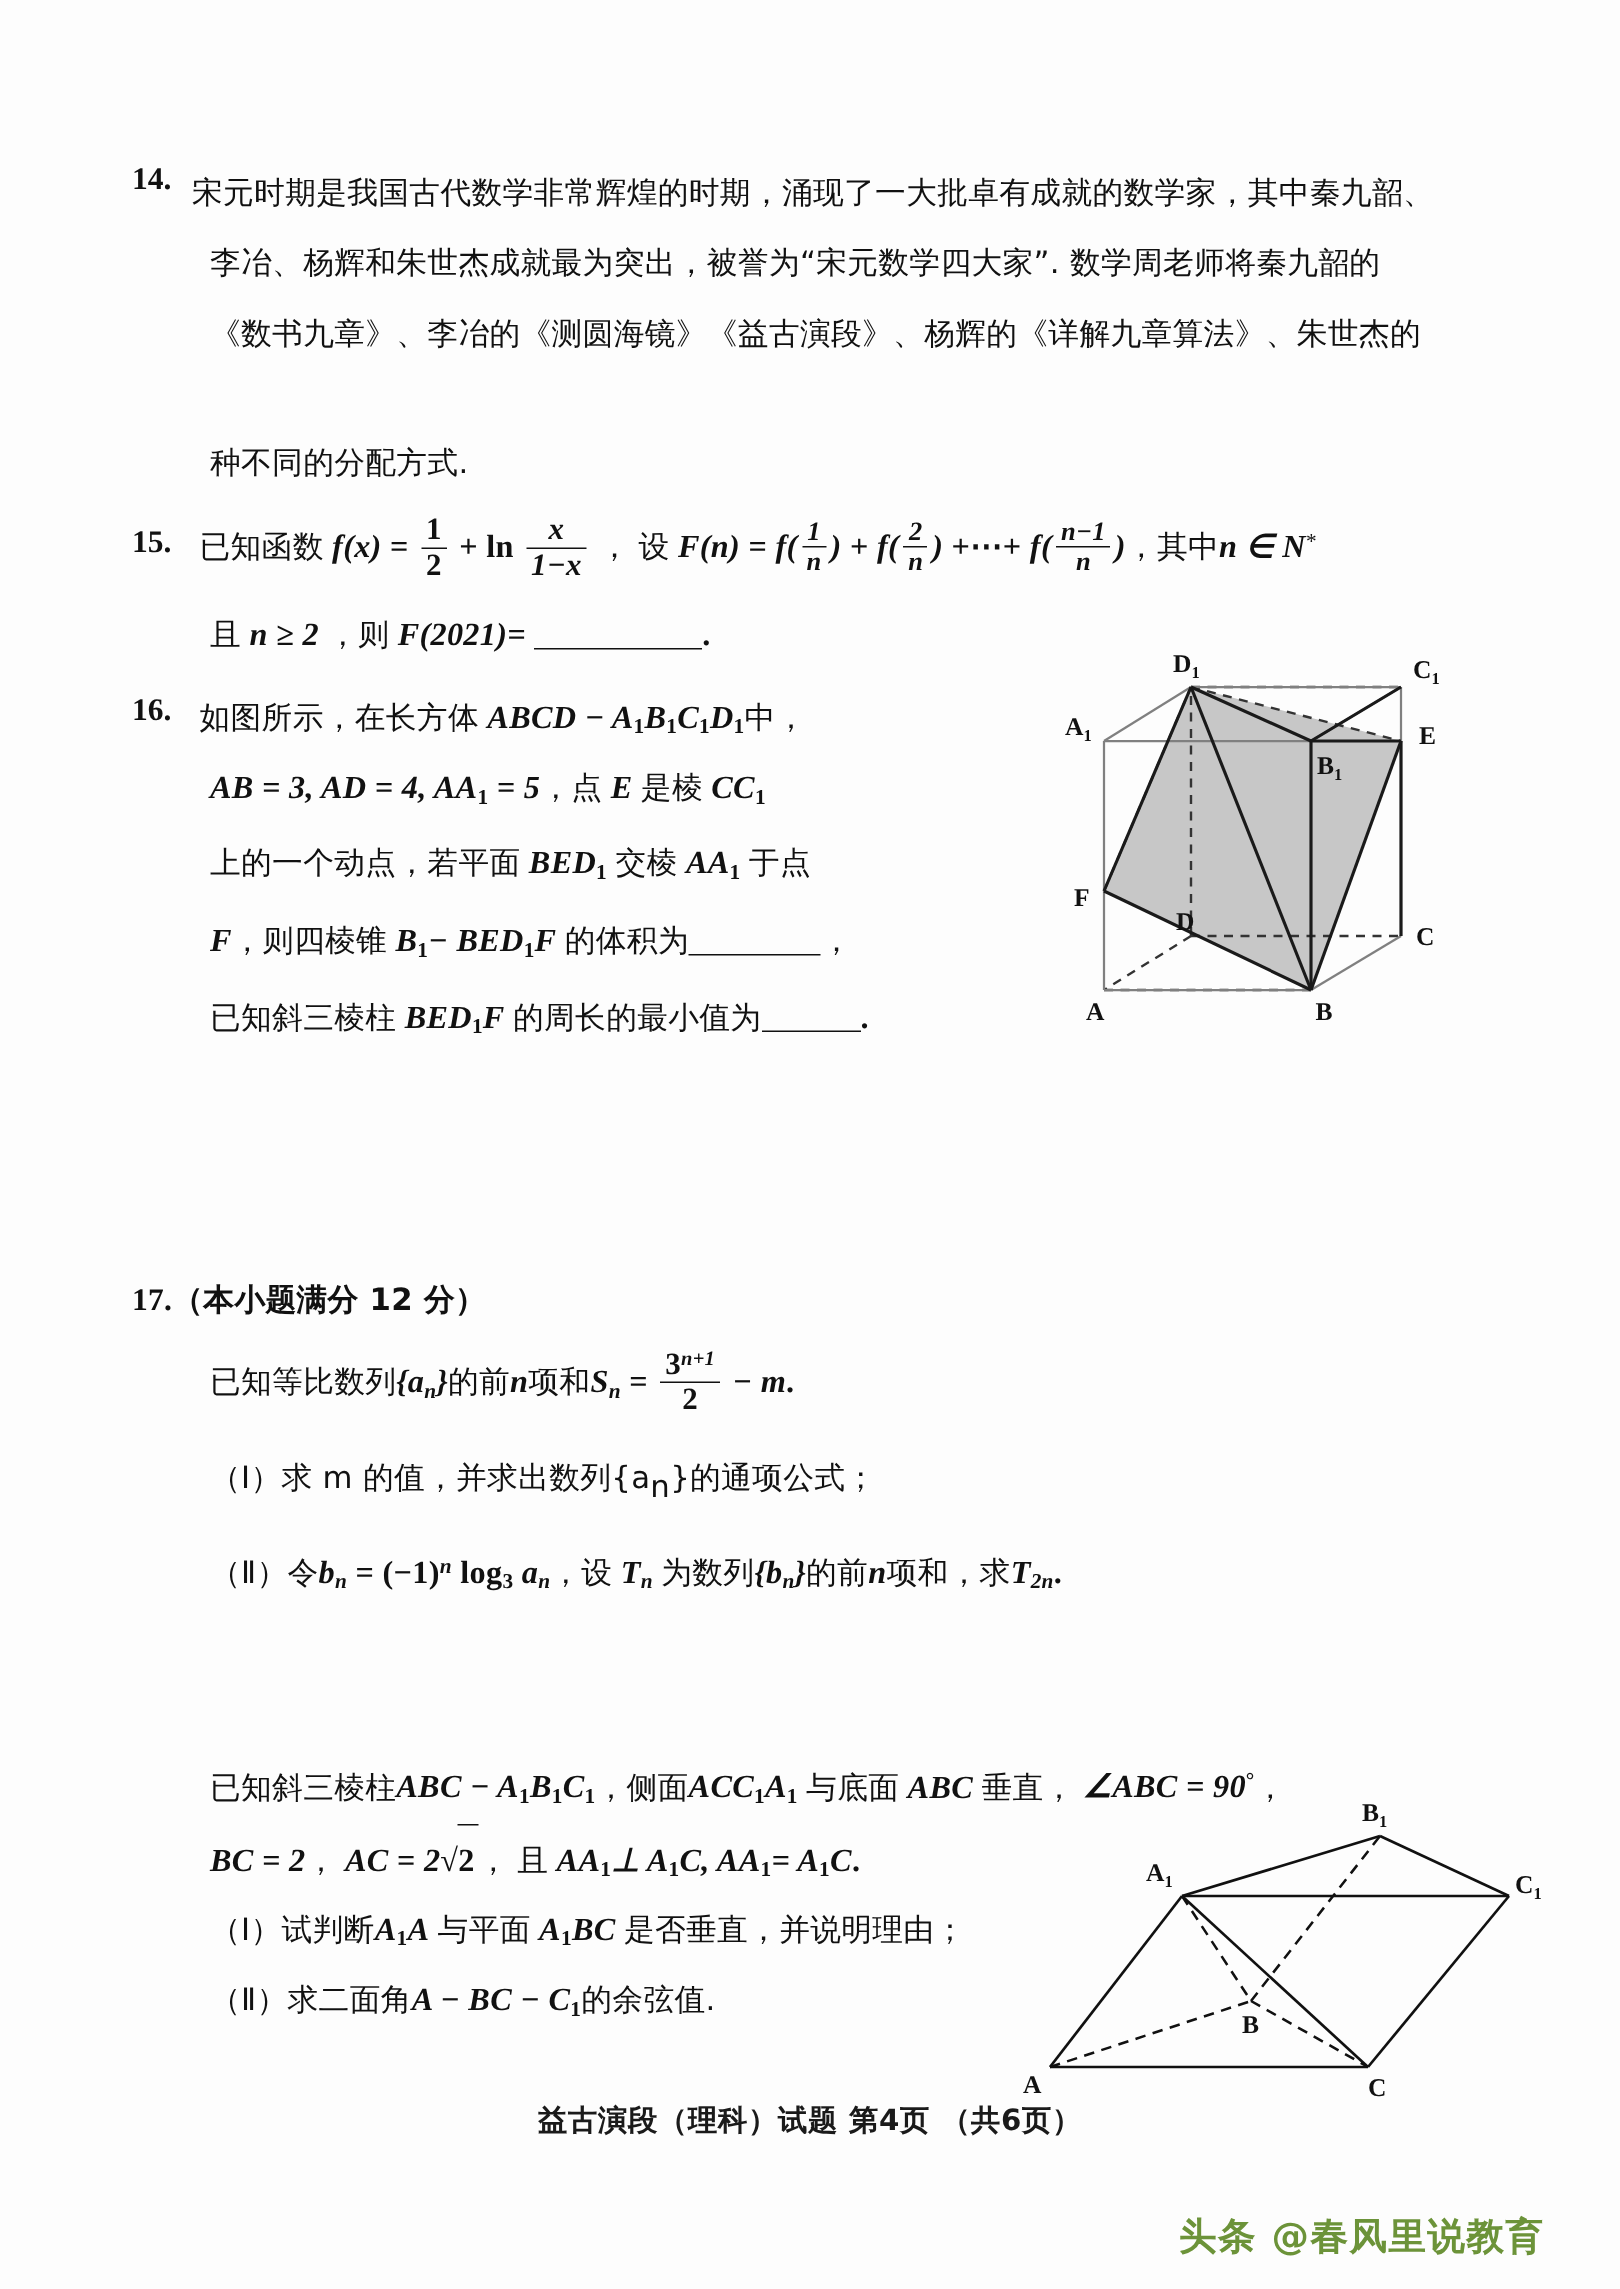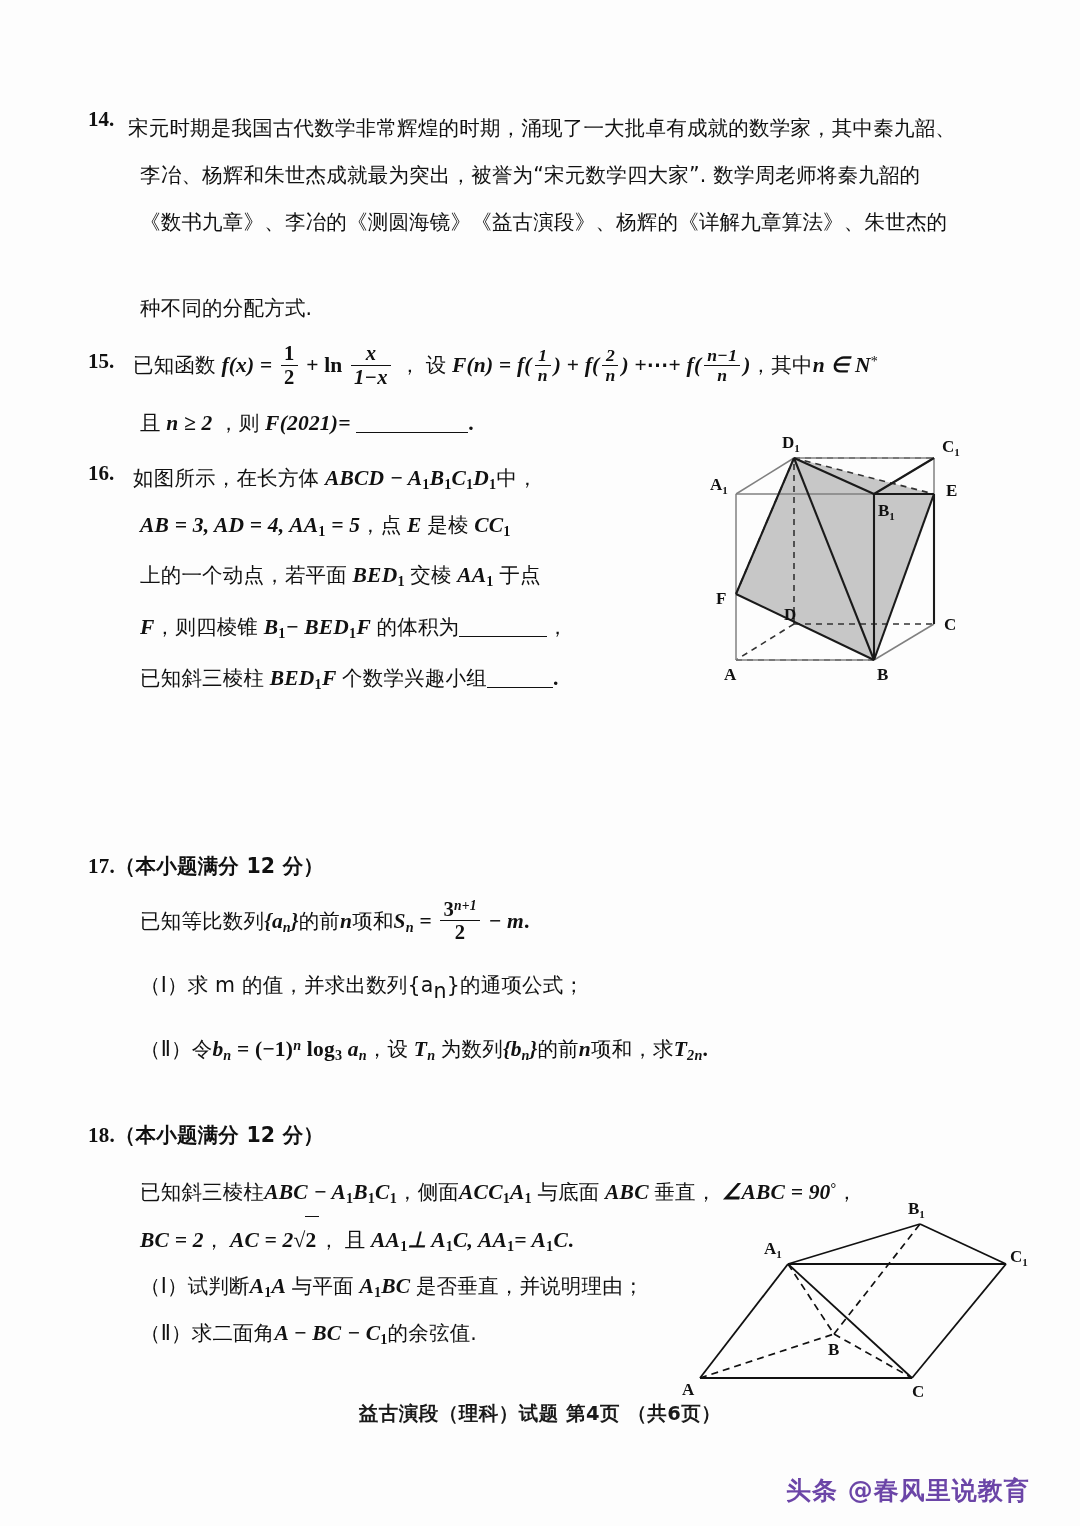--- a/index.html
+++ b/index.html
@@ -94,21 +94,21 @@
     font-size: 19.5px;
     font-weight: bold;
     color: #1a1a1a;
     letter-spacing: 0.5px;
   }
   .watermark {
     position: absolute;
     font-family: "DejaVu Sans", sans-serif;
     font-size: 25px;
     font-weight: bold;
-    color: #4c1d95;
+    color: #4d7c0f;
     letter-spacing: 1px;
     opacity: 0.82;
   }
   .fig { position: absolute; }
 </style>
 </head>
 <body>
 
 <div class="page">
 
@@ -179,21 +179,21 @@
 
   <div class="q" style="left:140px; top:604px;">
     <span class="mi">F</span><span class="cn">，则四棱锥</span>
     <span class="mi"><span>B</span><sub class="up">1</sub><span>− BED</span><sub class="up">1</sub><span>F</span></span>
     <span class="cn">的体积为</span><span class="blank-mid"></span><span class="cn">，</span>
   </div>
 
   <div class="q" style="left:140px; top:655px;">
     <span class="cn">已知斜三棱柱</span>
     <span class="mi"><span>BED</span><sub class="up">1</sub><span>F</span></span>
-    <span class="cn">个数学兴趣小组</span><span class="blank-short"></span><span class="mn">.</span>
+    <span class="cn">的周长的最小值为</span><span class="blank-short"></span><span class="mn">.</span>
   </div>
 
   <svg class="fig" style="left:706px; top:424px;" width="280" height="260" viewBox="0 0 280 260">
 
     <polygon points="168,236 228,70 88,34 30,170" fill="#c7c7c7" stroke="none"></polygon>
 
     <g stroke="#333" stroke-width="1.6" fill="none" stroke-dasharray="6,5">
       <line x1="88" y1="200" x2="30" y2="236"></line>
       <line x1="88" y1="200" x2="228" y2="200"></line>
       <line x1="88" y1="200" x2="88" y2="34"></line>
@@ -264,23 +264,20 @@
 
   <div class="q" style="left:140px; top:1022px;">
     <span class="cn">（Ⅱ）令</span><span class="mi"><span>b</span><sub>n</sub></span>
     <span class="mn"><span>= (−1)</span><sup>n</sup></span>
     <span class="mb"><span>log</span><sub class="up">3</sub></span>
     <span class="mi"><span>a</span><sub>n</sub></span><span class="cn">，设</span>
     <span class="mi"><span>T</span><sub>n</sub></span>
     <span class="cn">为数列</span><span class="mi"><span>{b</span><sub>n</sub><span>}</span></span><span class="cn">的前</span><span class="mi">n</span><span class="cn">项和，求</span><span class="mi"><span>T</span><sub>2n</sub></span><span class="mn">.</span>
   </div>
 
-  <div class="q" style="left:88px; top:1112px;">
-    <span class="num" style="position:static;">18.</span><span class="cn" style="font-weight:bold;">（本小题满分 12 分）</span>
-  </div>
 
   <div class="q" style="left:140px; top:1165px;">
     <span class="cn">已知斜三棱柱</span><span class="mi"><span>ABC − A</span><sub class="up">1</sub><span>B</span><sub class="up">1</sub><span>C</span><sub class="up">1</sub></span><span class="cn">，侧面</span><span class="mi"><span>ACC</span><sub class="up">1</sub><span>A</span><sub class="up">1</sub></span>
     <span class="cn">与底面</span>
     <span class="mi">ABC</span>
     <span class="cn">垂直，</span>
     <span class="mi"><span>∠ABC = 90</span><sup class="up">°</sup></span><span class="cn">，</span>
   </div>
 
   <div class="q" style="left:140px; top:1216px;">

